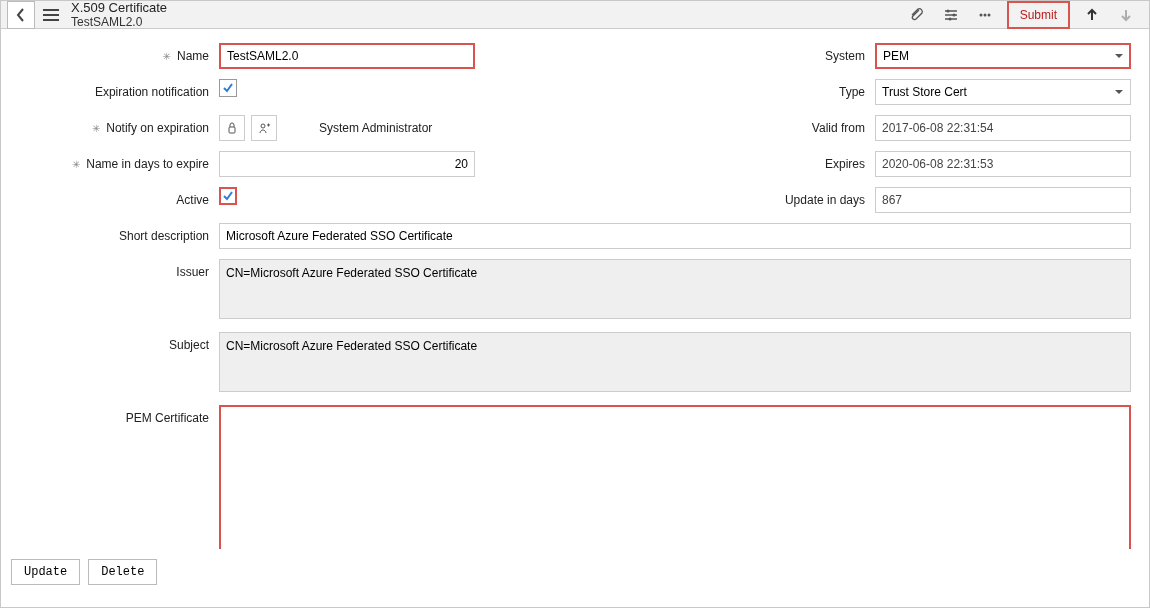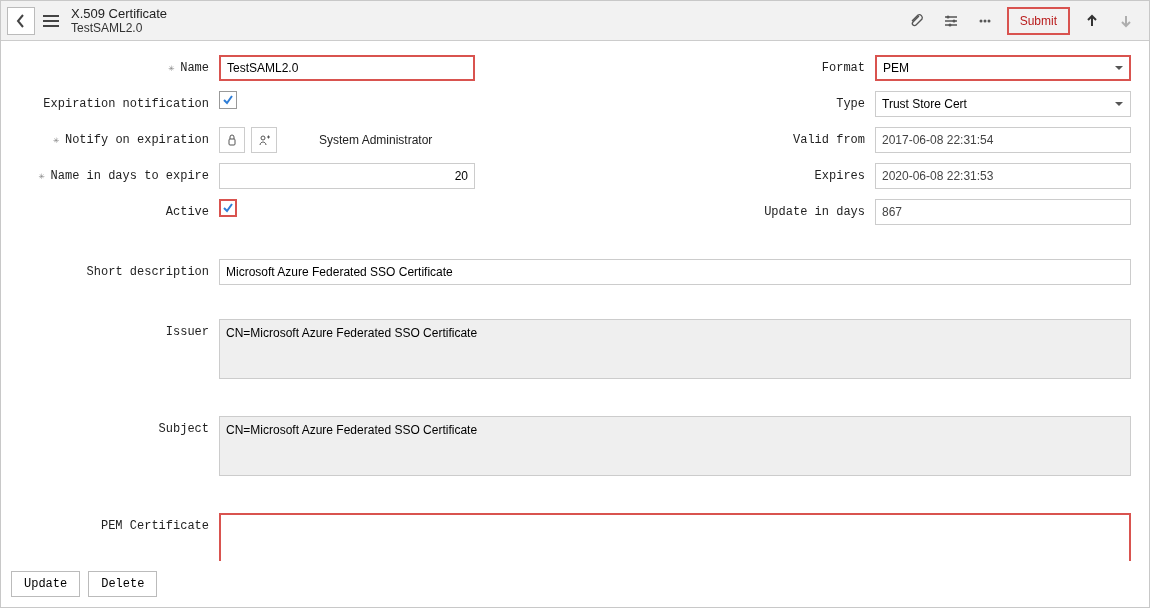--- a/index.html
+++ b/index.html
@@ -8,21 +8,21 @@
     font-family: Arial, Helvetica, sans-serif;
     font-size: 12px;
     color: #222;
     background: #fff;
     width: 1150px;
     height: 608px;
     overflow: hidden;
     border: 1px solid #c8c8c8;
   }
   .header {
-    height: 40px;
+    height: 28px;
     background: #f2f2f2;
     border-bottom: 1px solid #ccc;
     display: flex;
     align-items: center;
     padding: 0 6px;
   }
   .back-btn {
     width: 28px; height: 28px;
     border: 1px solid #bbb;
     background: #fff;
@@ -58,21 +58,21 @@
     height: 520px;
     overflow-y: scroll;
   }
   .form-grid {
     display: grid;
     grid-template-columns: 190px 1fr 380px 1fr;
     column-gap: 10px;
     row-gap: 10px;
     padding: 6px 10px 0 10px;
   }
-  .lbl { text-align: right; padding-top: 6px; color:#222;font-family:Liberation Mono, monospace; }
+  .lbl { text-align: right; padding-top: 6px; color:#222; }
   .req::before { content: "✳"; color:#888; font-size:10px; margin-right:6px; }
   .fld input[type=text], .fld select, .txt {
     width: 100%;
     height: 26px;
     border: 1px solid #ccc;
     padding: 0 6px;
     font: inherit;
     background:#fff;
   }
   .fld select { appearance:none; padding-right:20px; background:#fff; }
@@ -83,21 +83,21 @@
     pointer-events:none;
   }
   .ro { background:#efefef; color:#444; }
   .chk {
     width:18px; height:18px; border:1px solid #999; background:#fff;
     display:inline-flex; align-items:center; justify-content:center;
     cursor:pointer;
   }
   .chk.checked svg { display:block; }
   .chk svg { display:none; }
-  .full-row { grid-column: 1 / span 4; display:grid; grid-template-columns:190px 1fr; column-gap:10px;margin-top:24px; }
+  .full-row { grid-column: 1 / span 4; display:grid; grid-template-columns:190px 1fr; column-gap:10px; }
   .full-row .fld, .full-row .txtwrap { grid-column:2; }
   .ta { width:100%; border:1px solid #ccc; background:#efefef; resize:none; font:inherit; padding:6px; height:60px; }
   .ta.white { background:#fff; }
   .pem-box { height:200px; border:1px solid #ccc; background:#fff; padding:6px; }
   .notify-row { display:flex; gap:6px; align-items:center; }
   .sqbtn { width:26px; height:26px; border:1px solid #ccc; background:#fff; display:flex; align-items:center; justify-content:center; cursor:pointer; }
   .footer {
     padding: 10px;
     display:flex; gap:8px;font-family:Liberation Mono, monospace;
   }
@@ -163,21 +163,21 @@
   </div>
 </div>
 
 <div class="content">
   <div class="form-grid">
 
     <div class="lbl req">Name</div>
     <div class="fld">
       <input type="text" class="hl-box" value="TestSAML2.0" style="">
     </div>
-    <div class="lbl">Format</div>
+    <div class="lbl">System</div>
     <div class="fld sel-wrap">
       <select class="hl-box">
         <option>PEM</option>
       </select>
     </div>
 
     <div class="lbl">Expiration notification</div>
     <div class="fld">
       <span class="chk checked">
         <svg width="12" height="12">

